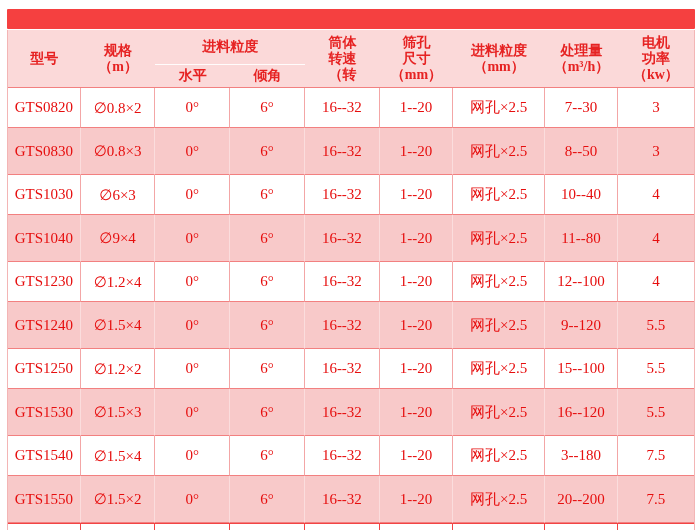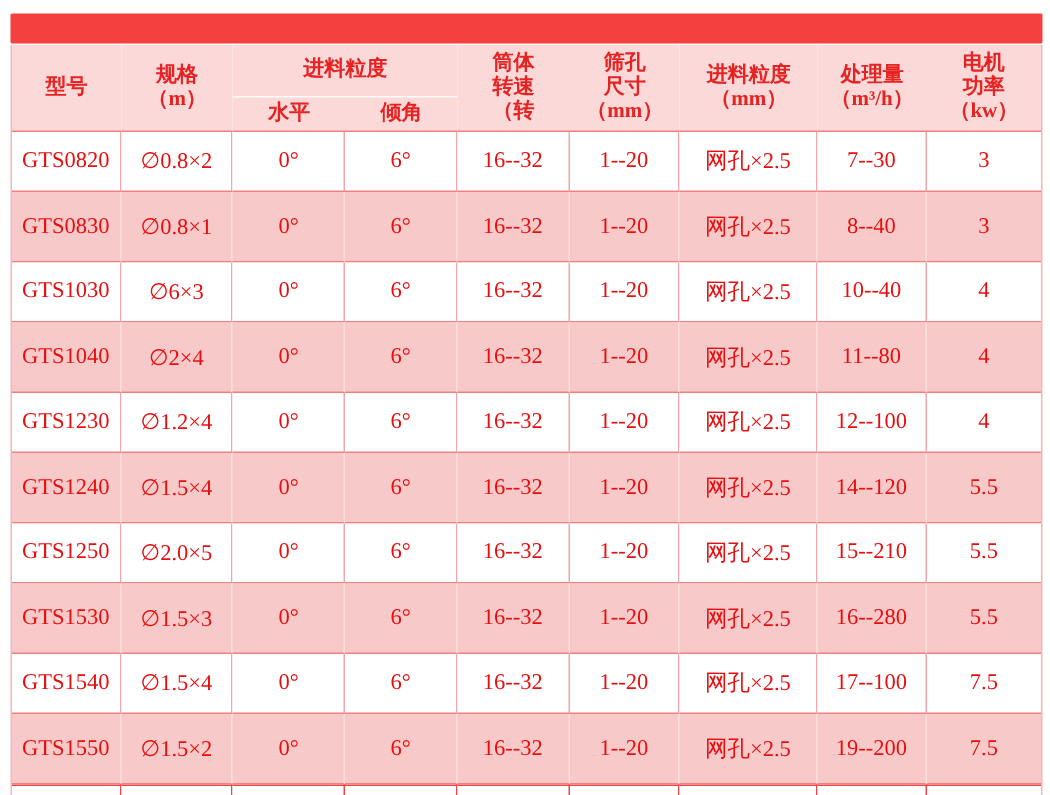--- a/index.html
+++ b/index.html
@@ -132,43 +132,43 @@
     <td>0°</td>
     <td>6°</td>
     <td>16--32</td>
     <td>1--20</td>
     <td>网孔×2.5</td>
     <td>7--30</td>
     <td>3</td>
   </tr>
           <tr class="alt">
     <td>GTS0830</td>
-    <td>∅0.8×1</td>
-    <td>0°</td>
-    <td>6°</td>
-    <td>16--32</td>
-    <td>1--20</td>
-    <td>网孔×2.5</td>
-    <td>8--40</td>
+    <td>∅0.8×3</td>
+    <td>0°</td>
+    <td>6°</td>
+    <td>16--32</td>
+    <td>1--20</td>
+    <td>网孔×2.5</td>
+    <td>8--50</td>
     <td>3</td>
   </tr>
           <tr>
     <td>GTS1030</td>
     <td>∅6×3</td>
     <td>0°</td>
     <td>6°</td>
     <td>16--32</td>
     <td>1--20</td>
     <td>网孔×2.5</td>
     <td>10--40</td>
     <td>4</td>
   </tr>
           <tr class="alt">
     <td>GTS1040</td>
-    <td>∅2×4</td>
+    <td>∅9×4</td>
     <td>0°</td>
     <td>6°</td>
     <td>16--32</td>
     <td>1--20</td>
     <td>网孔×2.5</td>
     <td>11--80</td>
     <td>4</td>
   </tr>
           <tr>
     <td>GTS1230</td>
@@ -182,65 +182,65 @@
     <td>4</td>
   </tr>
           <tr class="alt">
     <td>GTS1240</td>
     <td>∅1.5×4</td>
     <td>0°</td>
     <td>6°</td>
     <td>16--32</td>
     <td>1--20</td>
     <td>网孔×2.5</td>
-    <td>14--120</td>
+    <td>9--120</td>
     <td>5.5</td>
   </tr>
           <tr>
     <td>GTS1250</td>
-    <td>∅2.0×5</td>
-    <td>0°</td>
-    <td>6°</td>
-    <td>16--32</td>
-    <td>1--20</td>
-    <td>网孔×2.5</td>
-    <td>15--210</td>
+    <td>∅1.2×2</td>
+    <td>0°</td>
+    <td>6°</td>
+    <td>16--32</td>
+    <td>1--20</td>
+    <td>网孔×2.5</td>
+    <td>15--100</td>
     <td>5.5</td>
   </tr>
           <tr class="alt">
     <td>GTS1530</td>
     <td>∅1.5×3</td>
     <td>0°</td>
     <td>6°</td>
     <td>16--32</td>
     <td>1--20</td>
     <td>网孔×2.5</td>
-    <td>16--280</td>
+    <td>16--120</td>
     <td>5.5</td>
   </tr>
           <tr>
     <td>GTS1540</td>
     <td>∅1.5×4</td>
     <td>0°</td>
     <td>6°</td>
     <td>16--32</td>
     <td>1--20</td>
     <td>网孔×2.5</td>
-    <td>17--100</td>
+    <td>3--180</td>
     <td>7.5</td>
   </tr>
           <tr class="alt">
     <td>GTS1550</td>
     <td>∅1.5×2</td>
     <td>0°</td>
     <td>6°</td>
     <td>16--32</td>
     <td>1--20</td>
     <td>网孔×2.5</td>
-    <td>19--200</td>
+    <td>20--200</td>
     <td>7.5</td>
   </tr>
           <tr class="last">
     <td>GTS1560</td>
     <td>∅1.5×6</td>
     <td>0°</td>
     <td>6°</td>
     <td>16--32</td>
     <td>1--20</td>
     <td>网孔×2.5</td>

